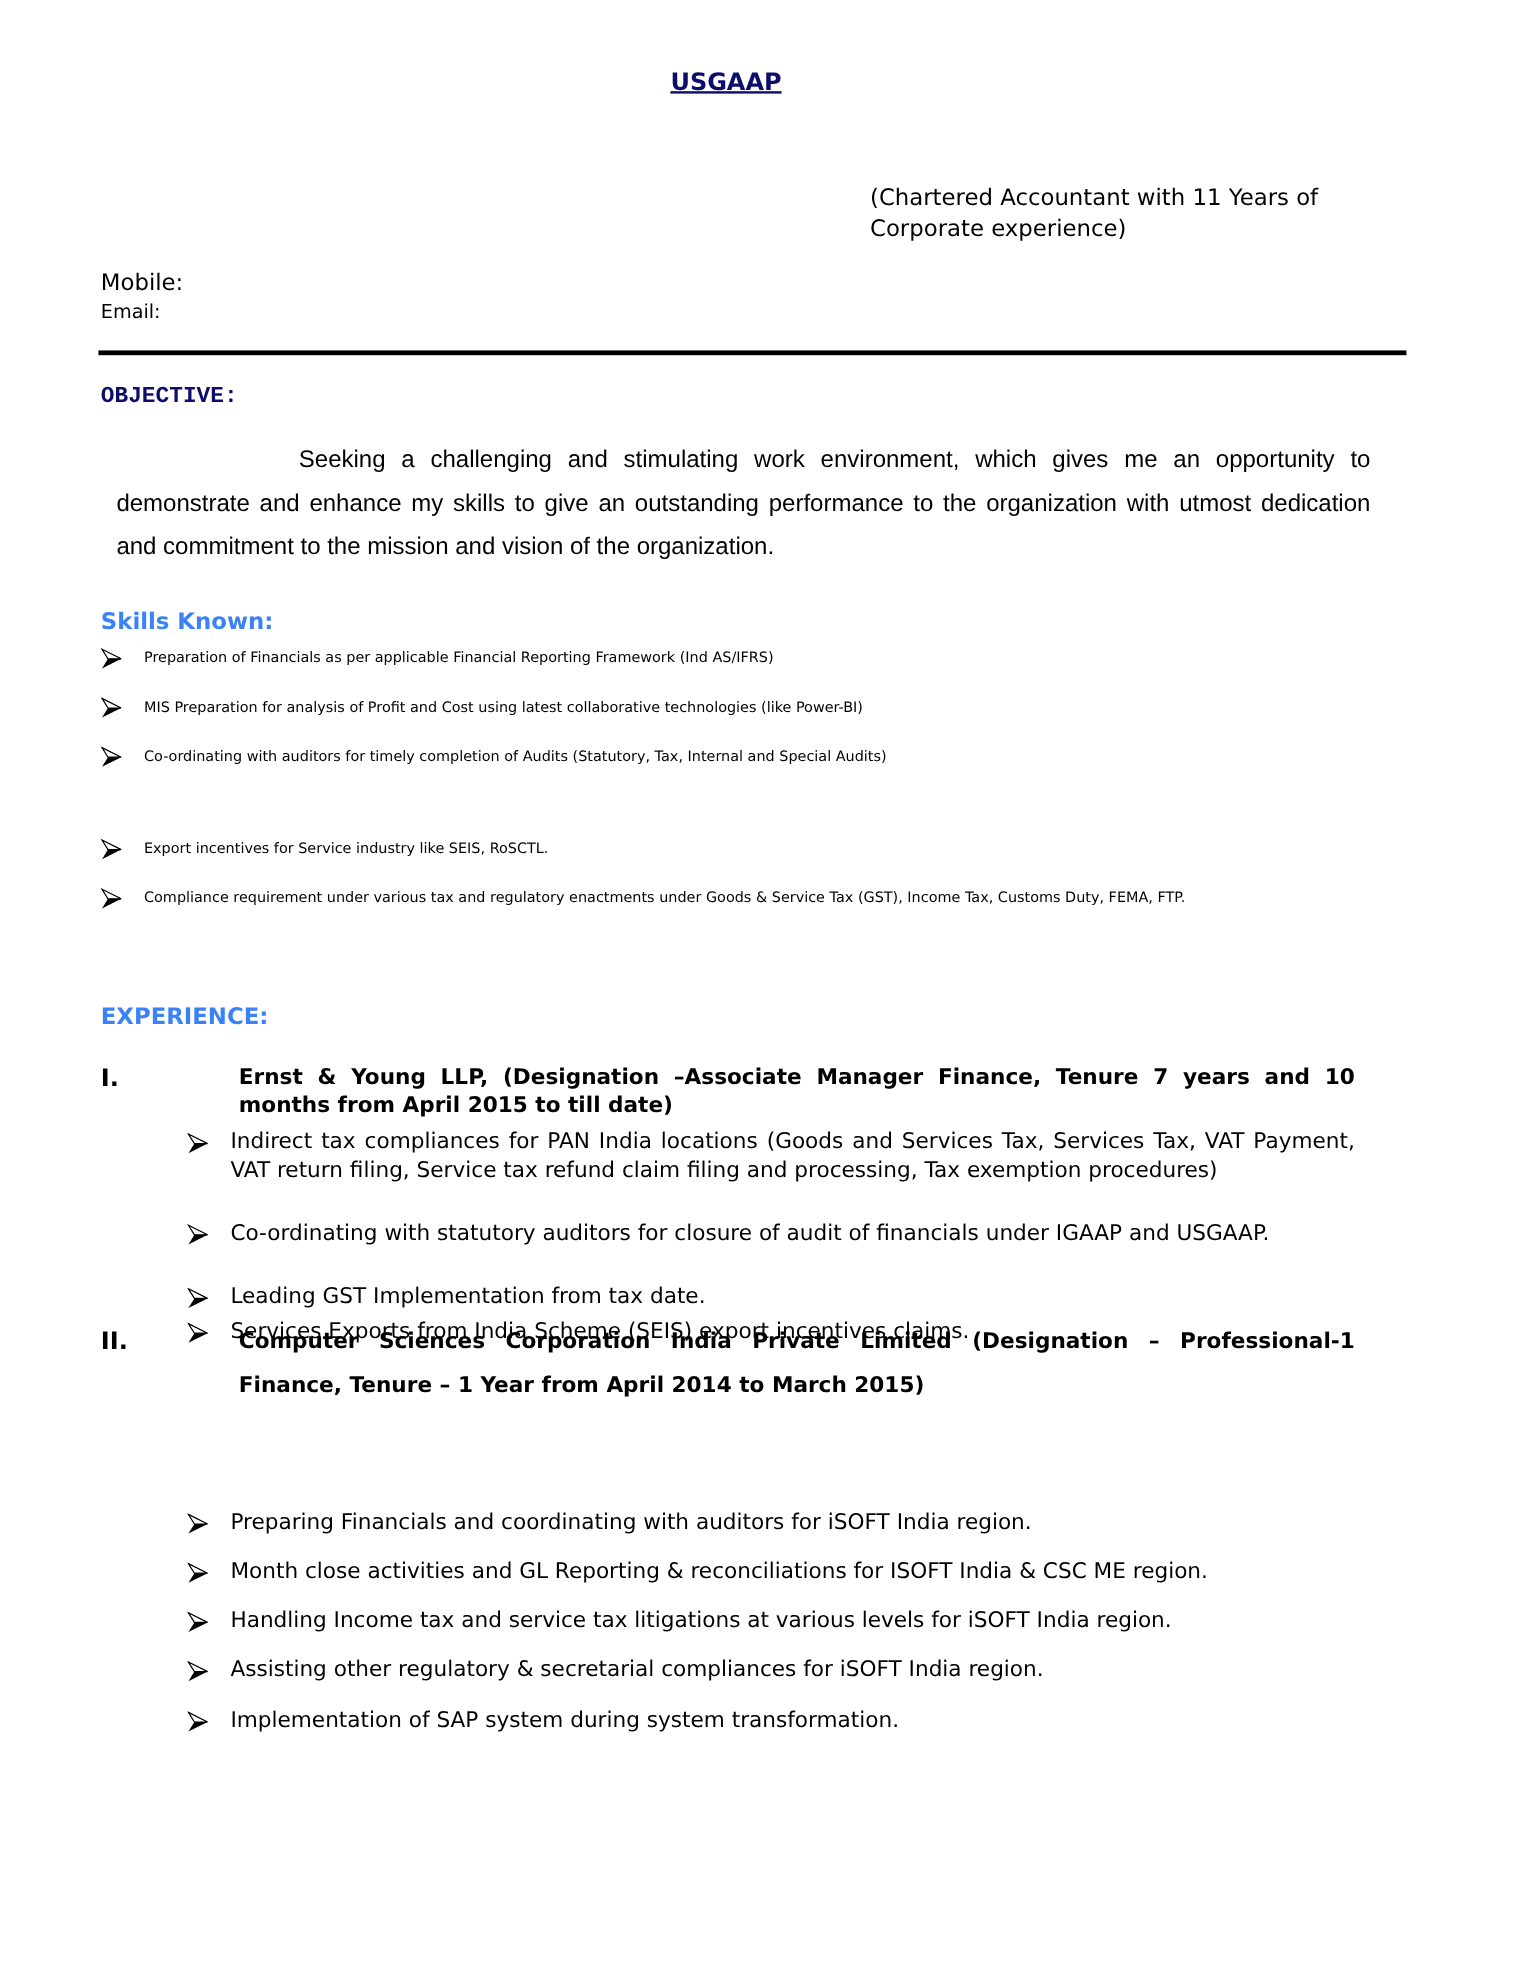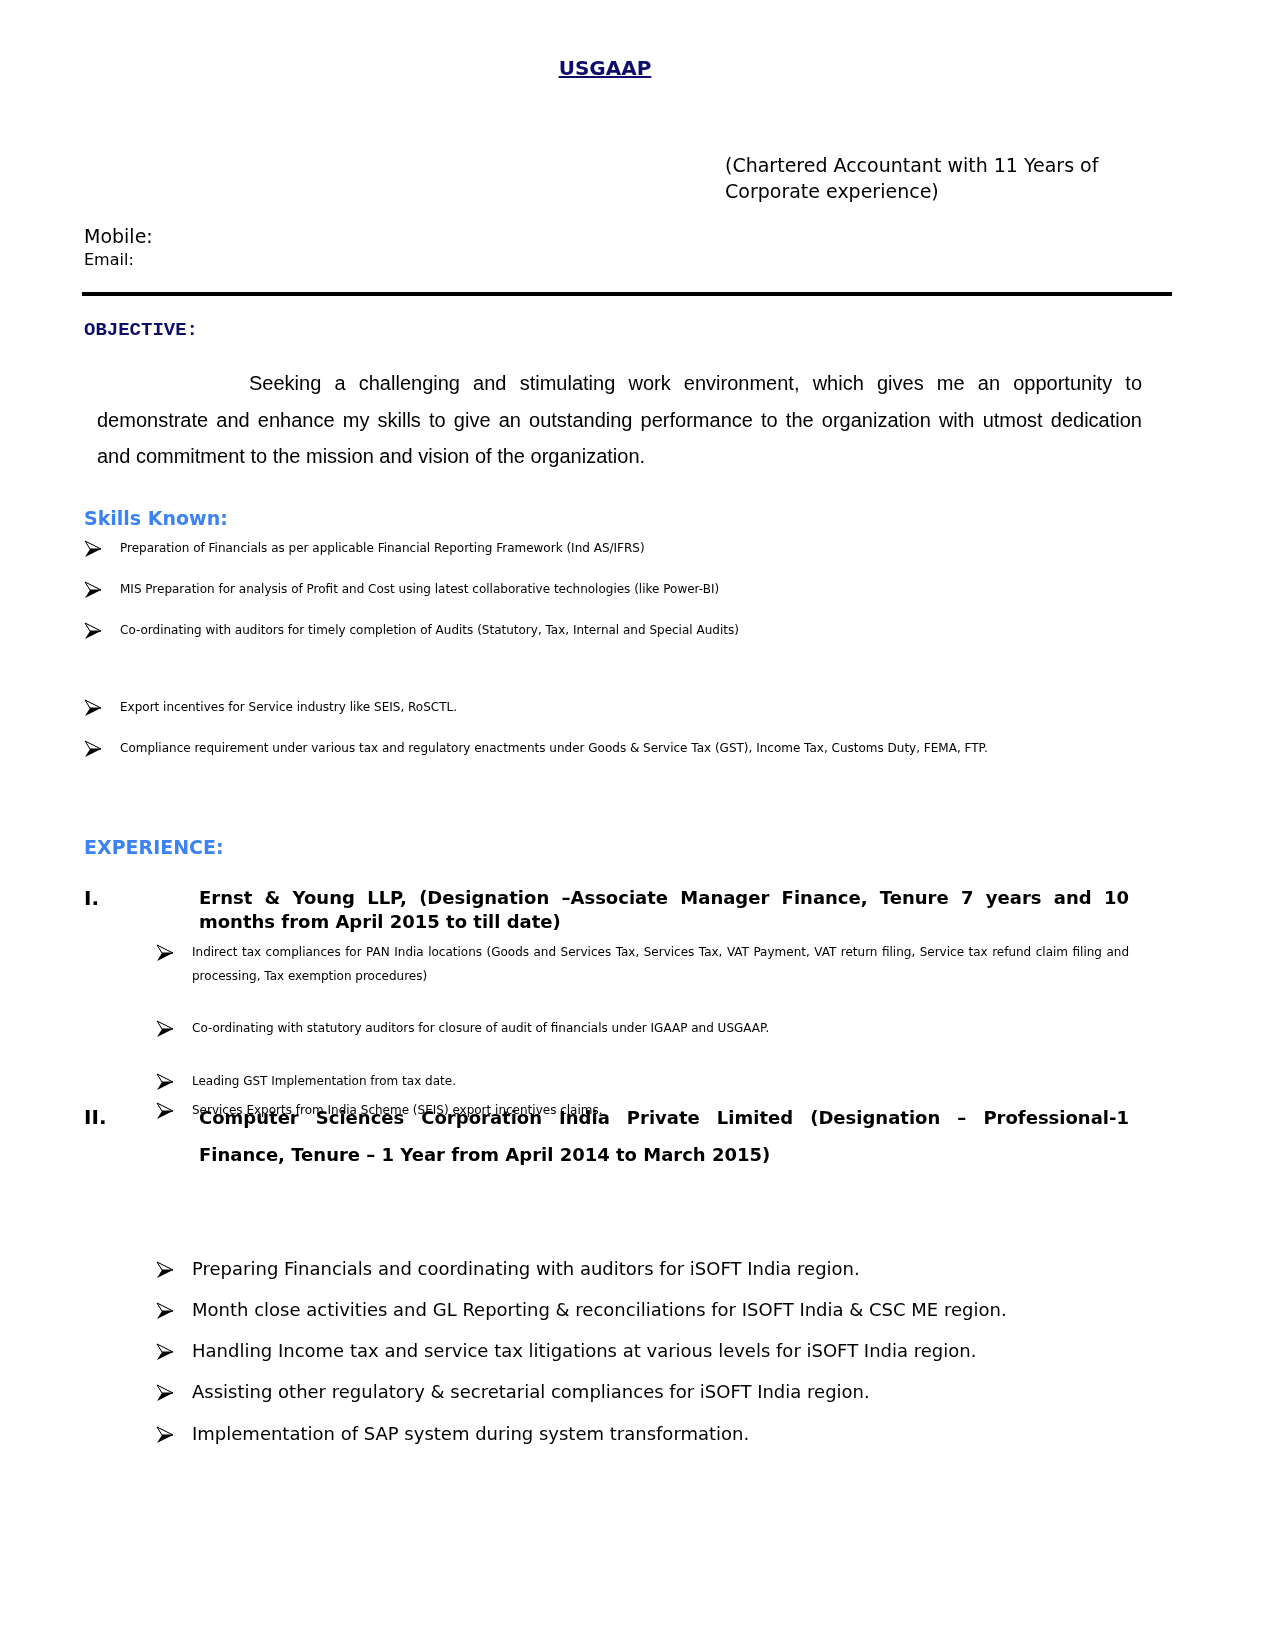--- a/index.html
+++ b/index.html
@@ -15,21 +15,21 @@
   .h2 { font-size: 19px; font-weight: bold; color: #3b82f6; left: 84px; }
   .para { left: 84px; top: 365px; width: 1045px; font-size: 18.5px; line-height: 36.5px;
           text-align: justify; text-indent: 152px; font-family: Liberation Sans, sans-serif; font-size:20px;margin-left:13px; }
   .bl { position: absolute; left: 84px; width: 1045px; font-size: 12px; line-height: 37px; }
   .bl .arrow { position: absolute; left: 0; top: 0; width: 24px; }
   .bl .txt { display: block; margin-left: 36px; text-align: justify; }
   .arrow svg { display: block; margin-top: 10px; }
   .exp { position: absolute; left: 84px; width: 1045px; font-size: 18px; }
   .exp .num { position: absolute; left: 0; top: 0; font-weight: bold; font-size: 20px; }
   .exp .head { display: block; margin-left: 115px; font-weight: bold; text-align: justify; }
-  .sub { position: absolute; left: 156px; width: 973px; font-size: 12px; line-height: 24px; }
+  .sub { position: absolute; left: 156px; width: 973px; font-size: 18px; line-height: 24px; }
   .sub .arrow { position: absolute; left: 0; top: 0; }
   .sub .arrow svg { margin-top: 4px; }
   .sub .txt { display: block; margin-left: 36px; text-align: justify; }
   .sub2 { position: absolute; left: 156px; width: 973px; font-size: 18px; line-height: 24px; }
   .sub2 .arrow { position: absolute; left: 0; top: 0; }
   .sub2 .arrow svg { margin-top: 4px; }
   .sub2 .txt { display: block; margin-left: 36px; }
 </style>
 </head>
 <body>

